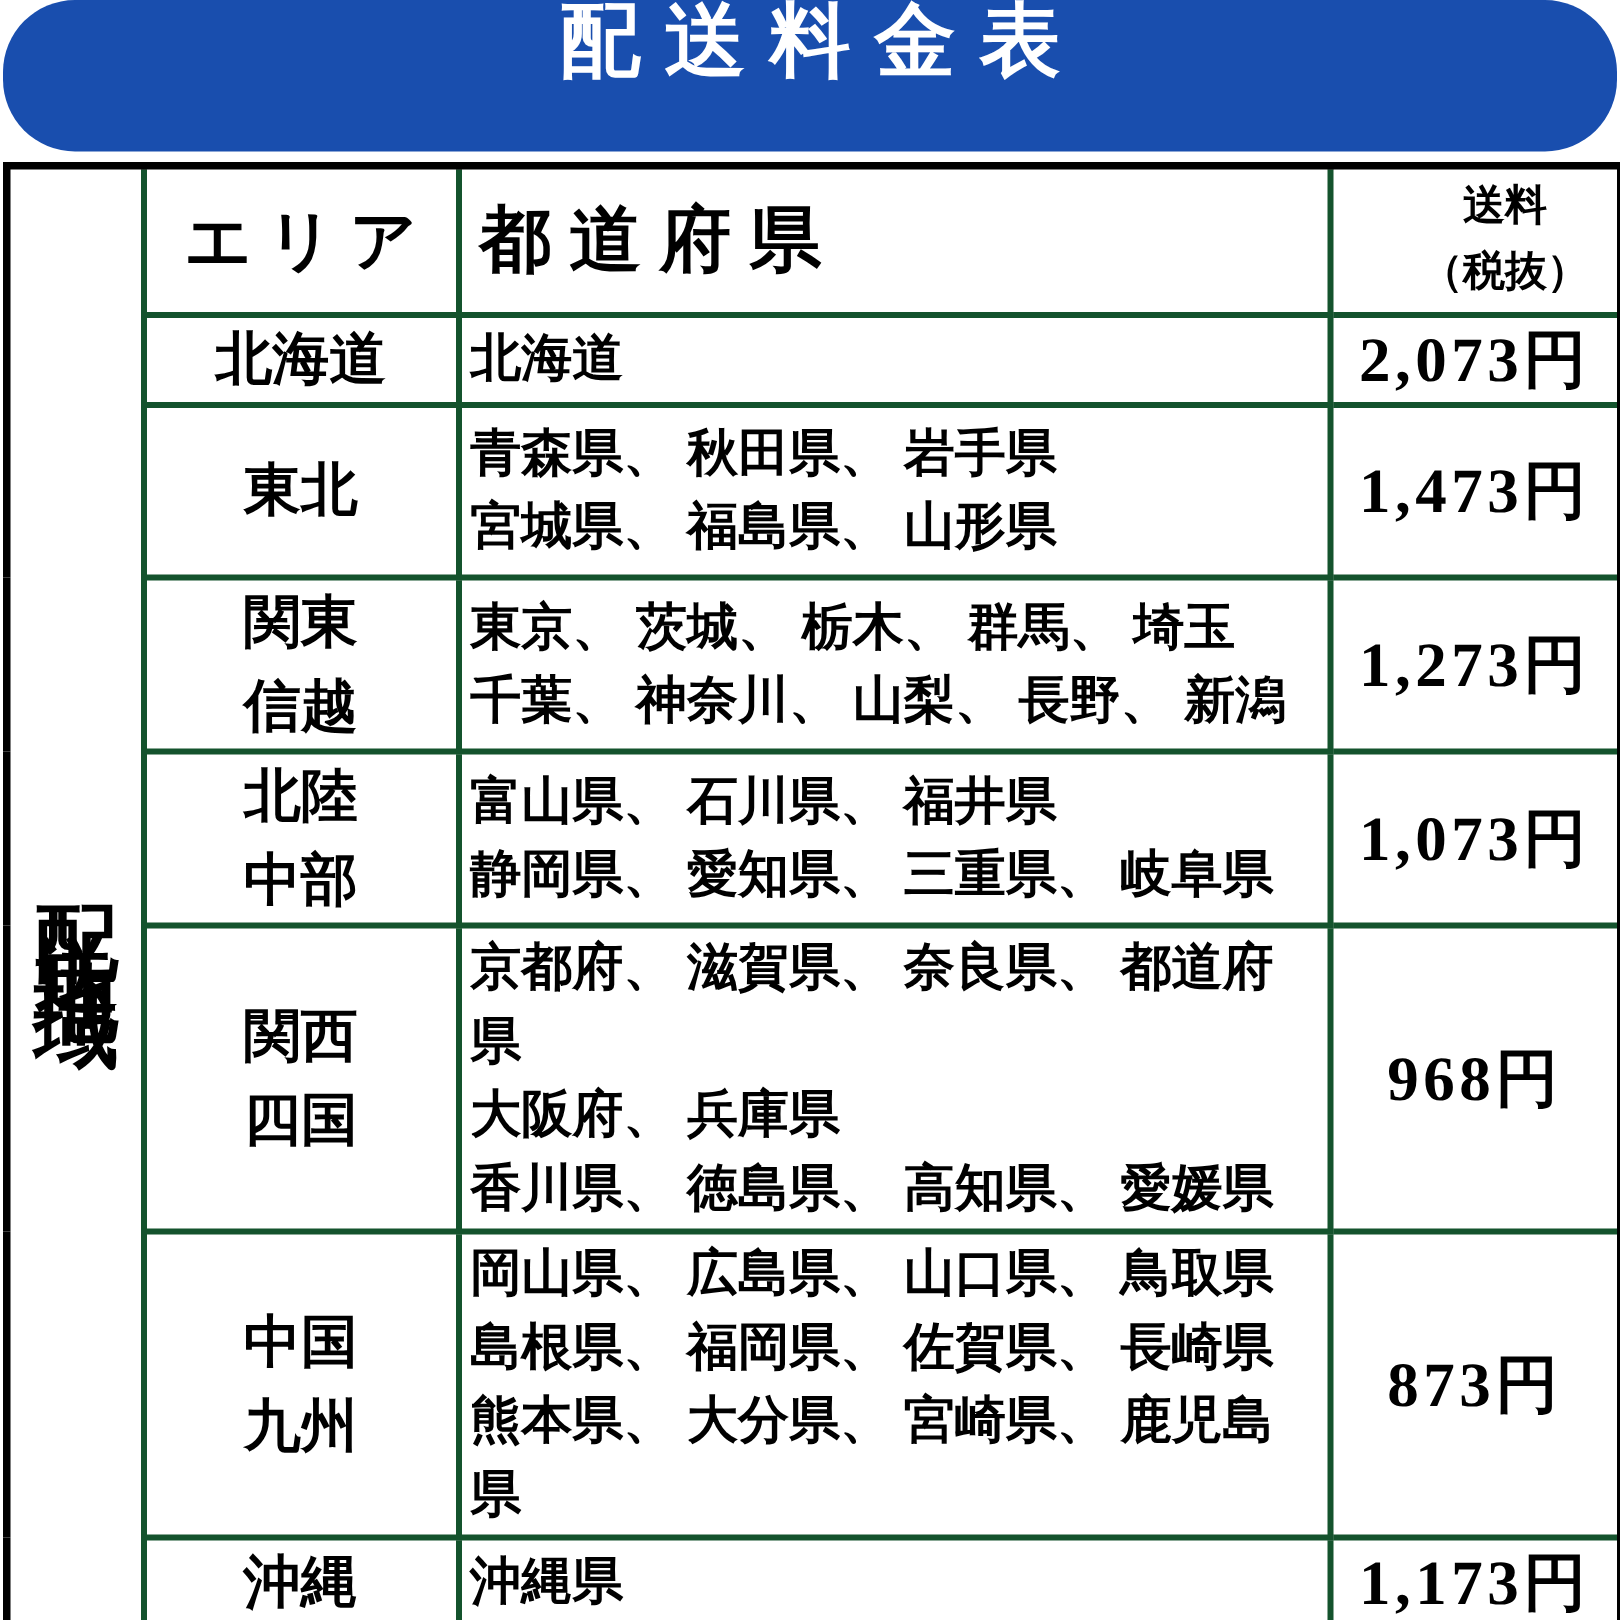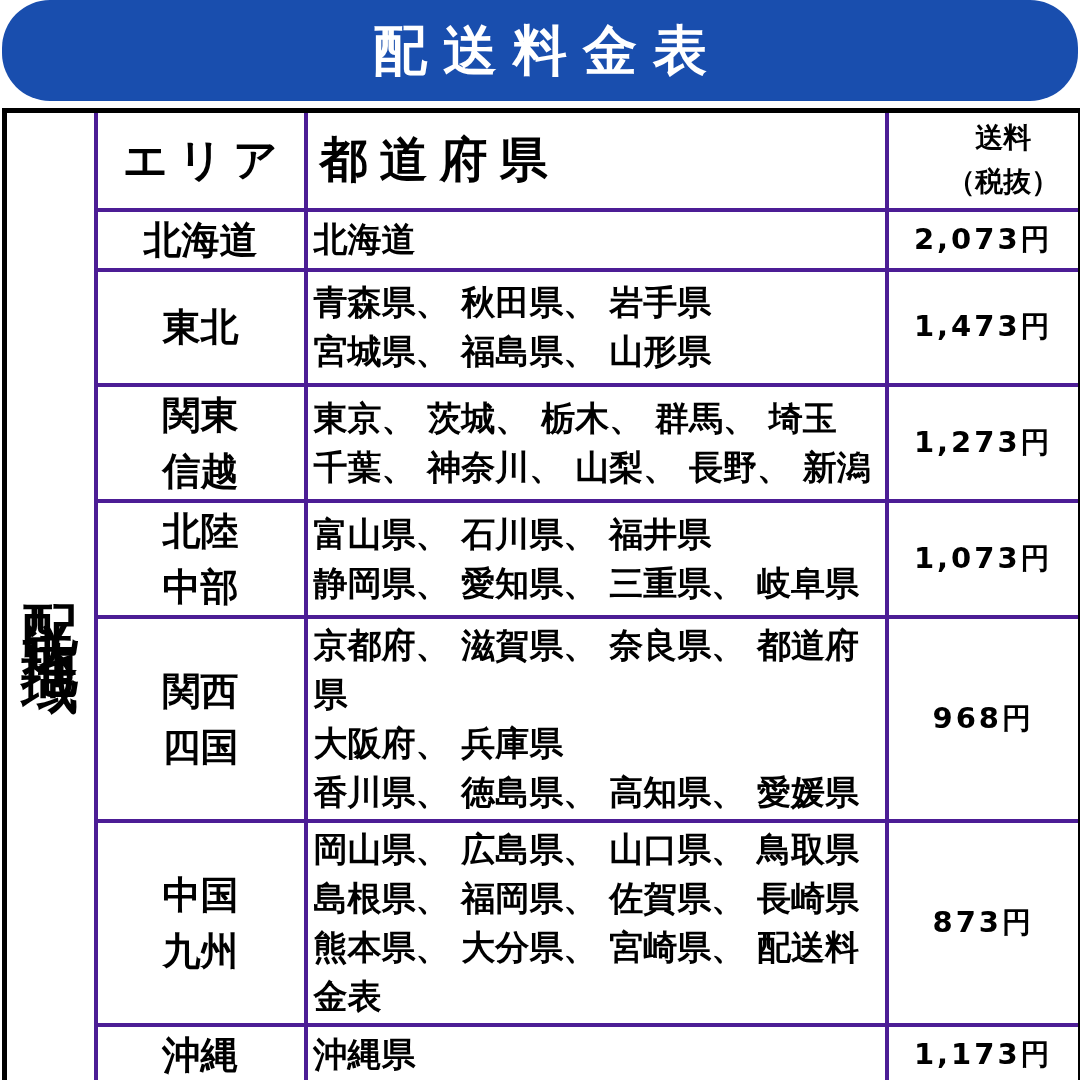--- a/index.html
+++ b/index.html
@@ -11,41 +11,41 @@
     font-weight: bold;
     color: #000000;
   }
   
   .banner {
     margin: 0 2px;
     height: 101px;
     background: #194EAE;
     border-radius: 48px;
     display: flex;
-    align-items: center;
     justify-content: center;
   }
   .banner-title {
     color: #ffffff;
     font-size: 54px;
     letter-spacing: 16px;
     text-indent: 16px;
     line-height: 1;
   }
   
   table {
     border-collapse: collapse;
     table-layout: fixed;
     width: 1076px;
     margin: 7px 0 0 2px;
   }
   td, th {
-    border: 4px solid #4c1d95;
+    border: 4px solid #14532d;
     vertical-align: middle;
     overflow: hidden;
+    font-family: Liberation Serif, serif;
   }
   table { border: 5px solid #000; }
   col.c-side { width: 91px; }
   col.c-area { width: 210px; }
   col.c-pref { width: 581px; }
   col.c-fee  { width: 194px; }
   tr.rh  { height: 99px; }
   tr.r0  { height: 55px; }
   tr.r1  { height: 115px; }
   tr.r2  { height: 110px; }
@@ -72,21 +72,21 @@
     white-space: pre-line;
   }
   td.pref {
     font-size: 34px;
     text-align: left;
     padding: 2px 6px;
     line-height: 49px;
     white-space: pre-line;
   }
   td.price {
-    font-size: 29px;
+    font-size: 42px;
     letter-spacing: 3px;
     text-align: center;
     margin-top: 32px;
   }
 </style>
 </head>
 <body>
 
 <div class="banner">
   <div class="banner-title">配送料金表</div>
@@ -140,21 +140,21 @@
     <td class="pref">京都府、 滋賀県、 奈良県、 都道府県
 大阪府、 兵庫県
 香川県、 徳島県、 高知県、 愛媛県</td>
     <td class="price">968円</td>
   </tr>
   <tr class="r5">
     <td class="area">中国
 九州</td>
     <td class="pref">岡山県、 広島県、 山口県、 鳥取県
 島根県、 福岡県、 佐賀県、 長崎県
-熊本県、 大分県、 宮崎県、 配送料金表</td>
+熊本県、 大分県、 宮崎県、 鹿児島県</td>
     <td class="price">873円</td>
   </tr>
   <tr class="r6">
     <td class="area">沖縄</td>
     <td class="pref">沖縄県</td>
     <td class="price">1,173円</td>
   </tr>
 </tbody>
   </table>
 

